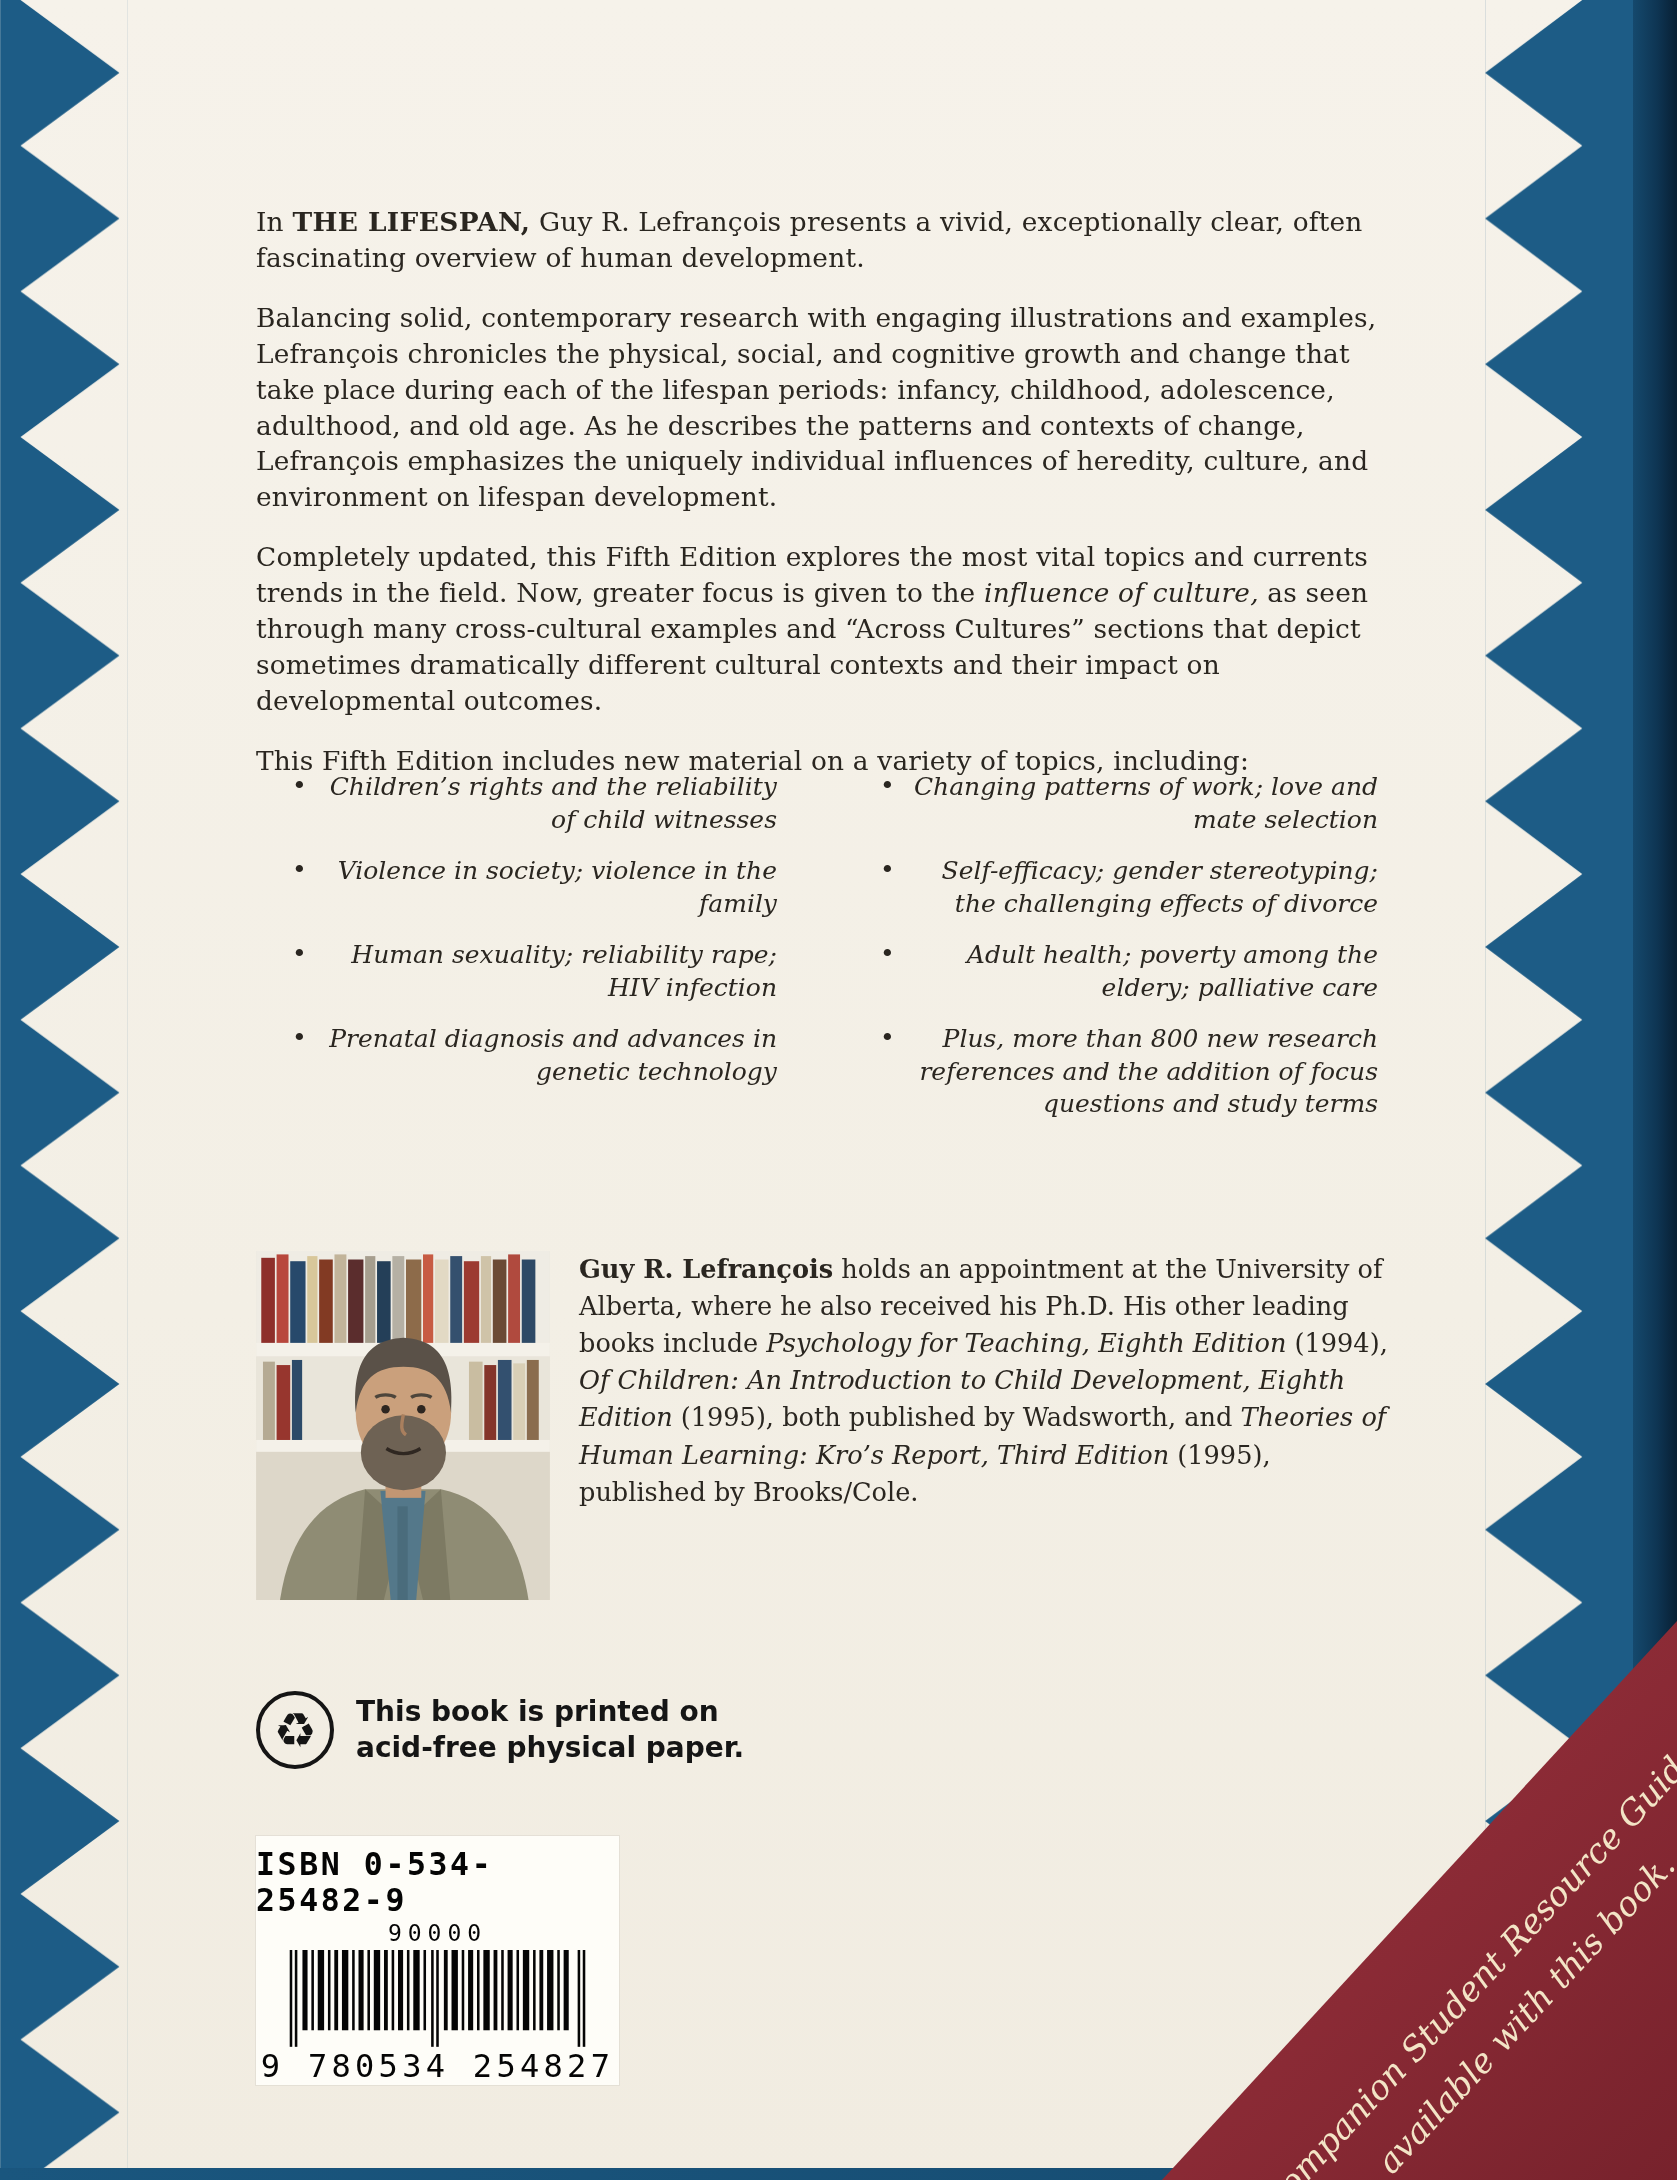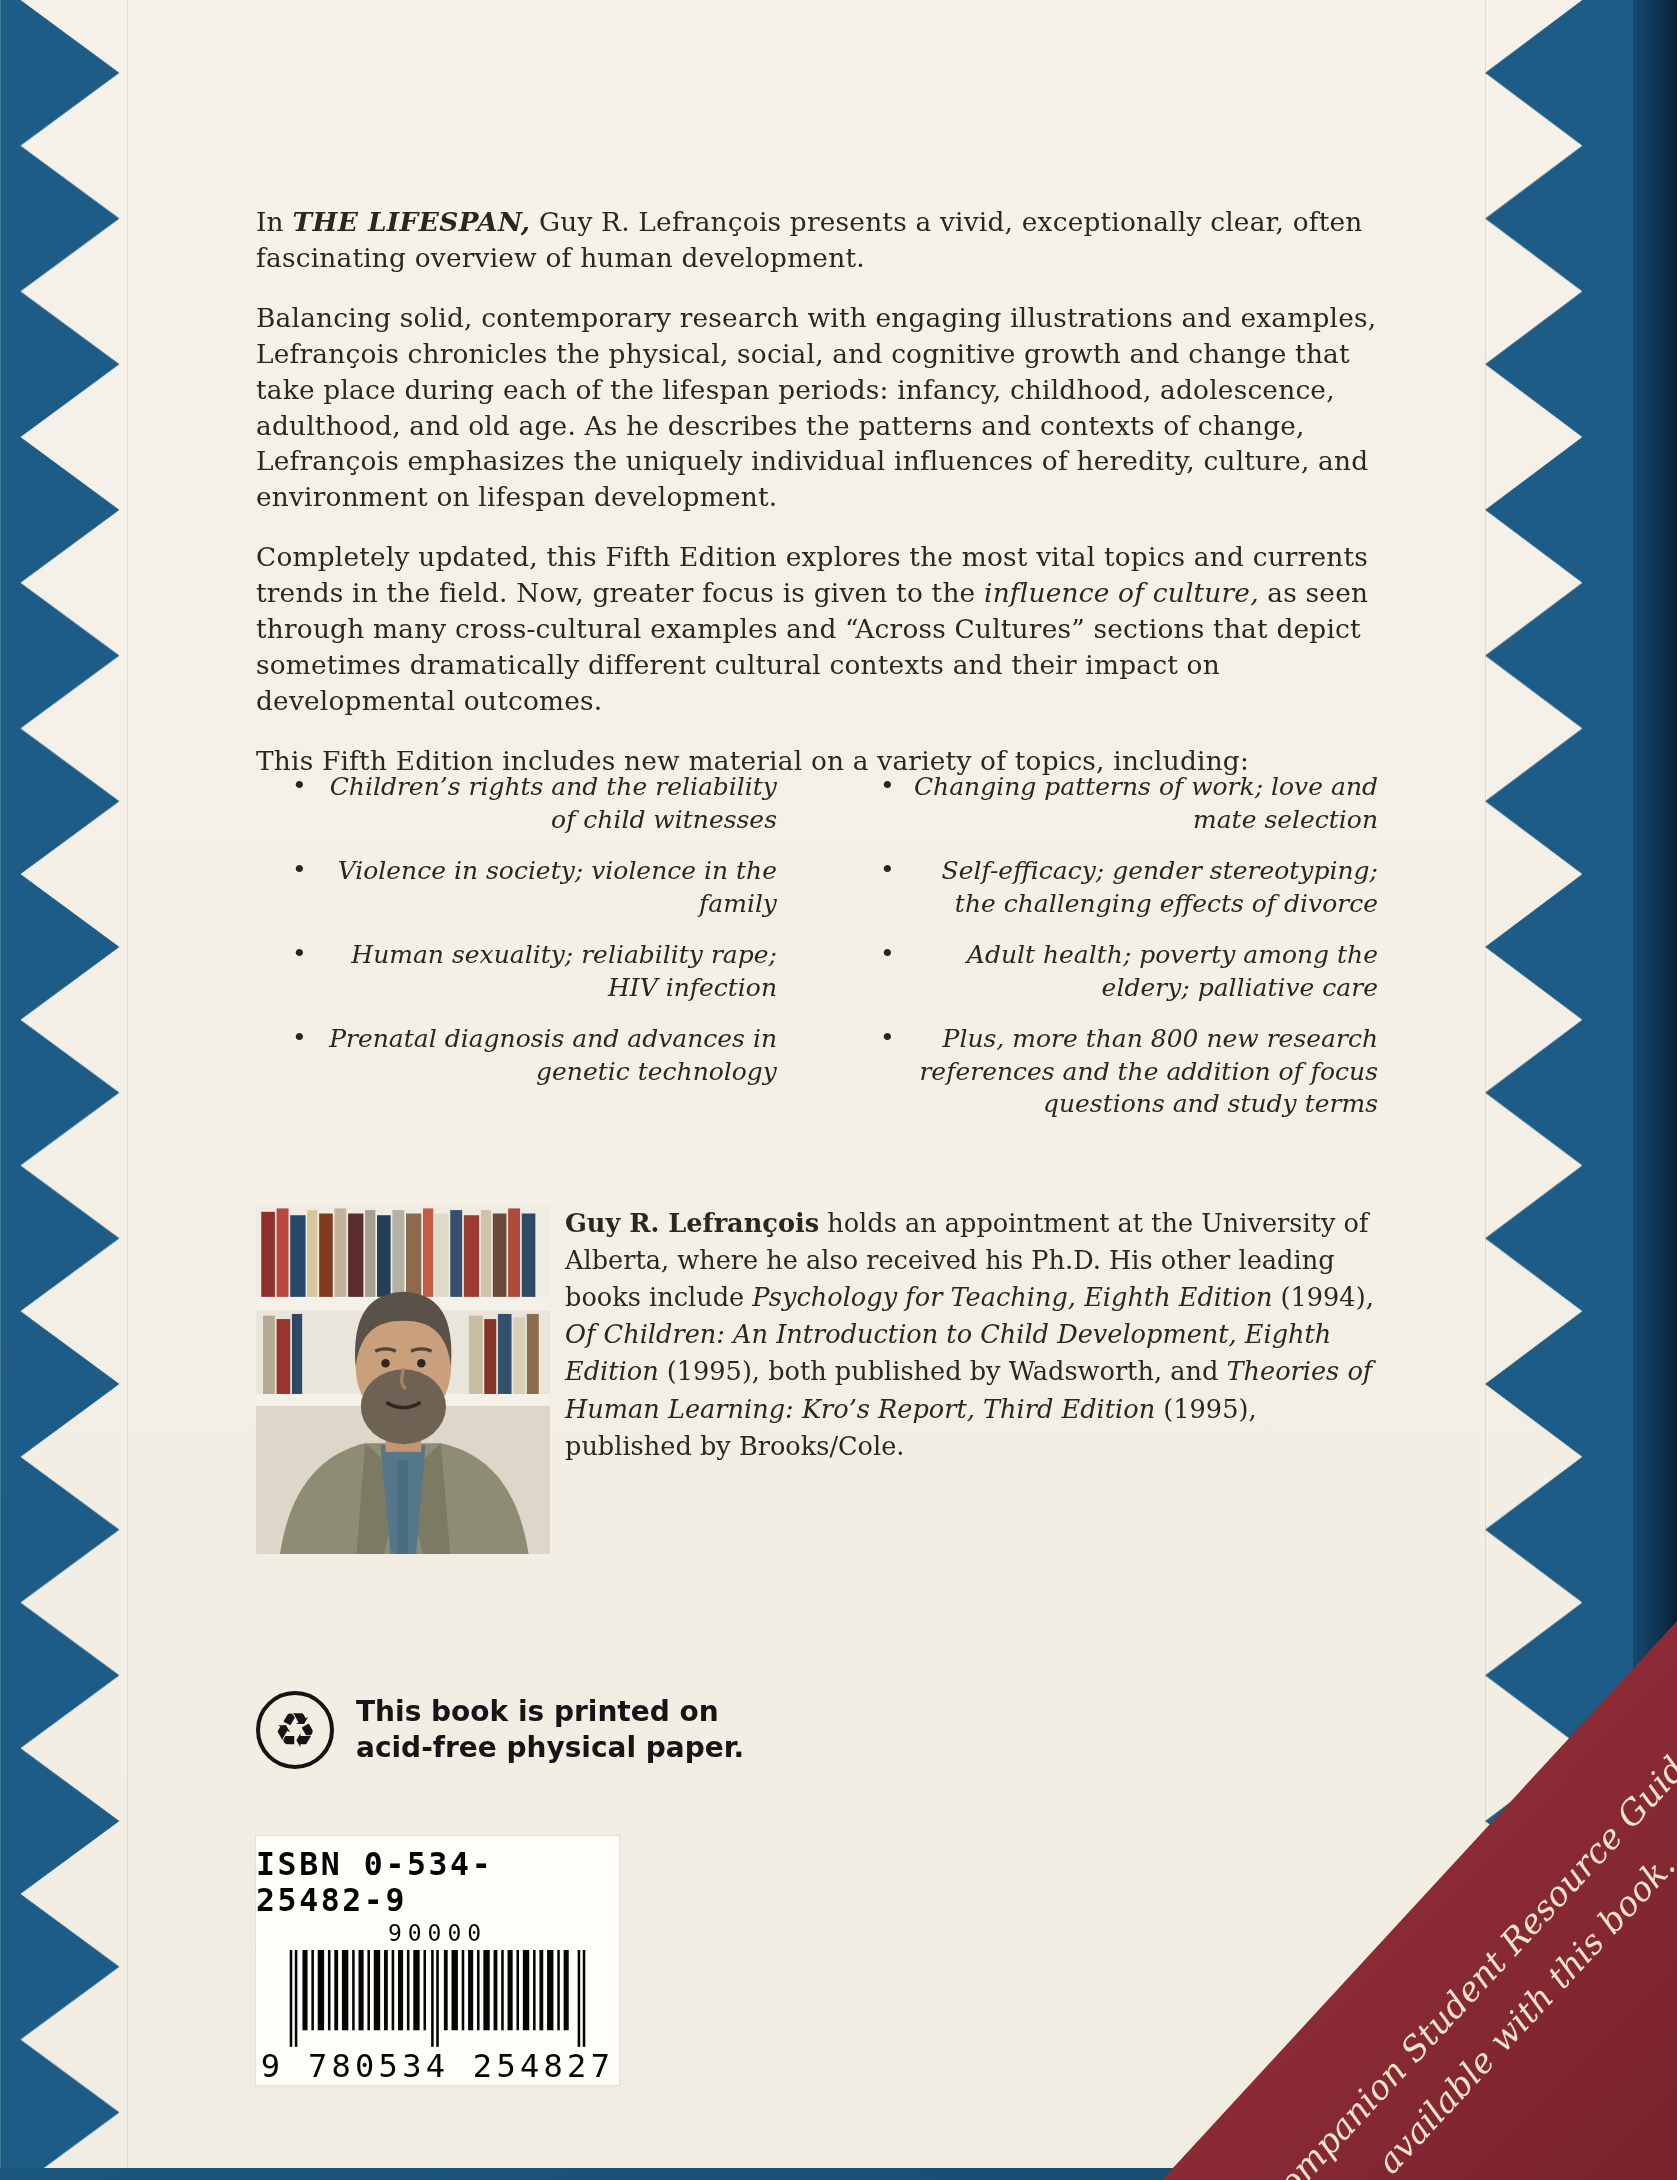--- a/index.html
+++ b/index.html
@@ -17,30 +17,30 @@
     background:linear-gradient(90deg,#15496d 0%,#0e3553 55%,#081f33 100%);
   }
   .bottom-strip {
     position:absolute; left:0; bottom:0; width:1677px; height:12.8px; z-index:2;
     background:linear-gradient(90deg,#1a567e 0%,#174e74 70%,#0d3050 100%);
   }
   
   .sec { position:absolute; left:256px; width:1133px; z-index:3; }
   .sec-paragraphs { top:204px; }
   .body-p { font-size:26.4px; line-height:1.36; margin:0 0 24px 0; letter-spacing:0.2px; }
-  .body-p b { letter-spacing:0.4px;font-style:italic; }
+  .body-p b { letter-spacing:0.4px; }
   .sec-bullets { top:771px; }
   .bullet-grid { display:grid; grid-template-columns:490px 503px; column-gap:98px; margin-left:31px;text-align:right; }
   .bullet-col { margin:0; padding:0; }
   .bullet-col li {
     list-style:none; position:relative; padding-left:34px;
     font-style:italic; font-size:25px; line-height:1.3; margin:0 0 19px 0;
   }
   .bullet-col li::before { content:"•"; position:absolute; left:5.1px; top:-0.9px; font-style:normal; font-size:25px; }
-  .sec-author { top:1205px; display:flex; gap:15px; }
+  .sec-author { top:1251px; display:flex; gap:29px; }
   .photo { width:294px; height:349px; flex:0 0 auto; }
   .bio { font-size:25.6px; line-height:1.45; margin:0; }
   .sec-recycle { top:1691px; display:flex; align-items:center; gap:22px; }
   .recycle-icon {
     width:78px; height:78px; border:4.3px solid #151515; border-radius:50%;
     display:flex; align-items:center; justify-content:center;
     font-family:"DejaVu Sans", sans-serif; font-size:48px; color:#151515; box-sizing:border-box;
   }
   .recycle-text { font-family:"DejaVu Sans", sans-serif; font-weight:bold; font-size:28px; line-height:1.3; color:#151515; }
   

